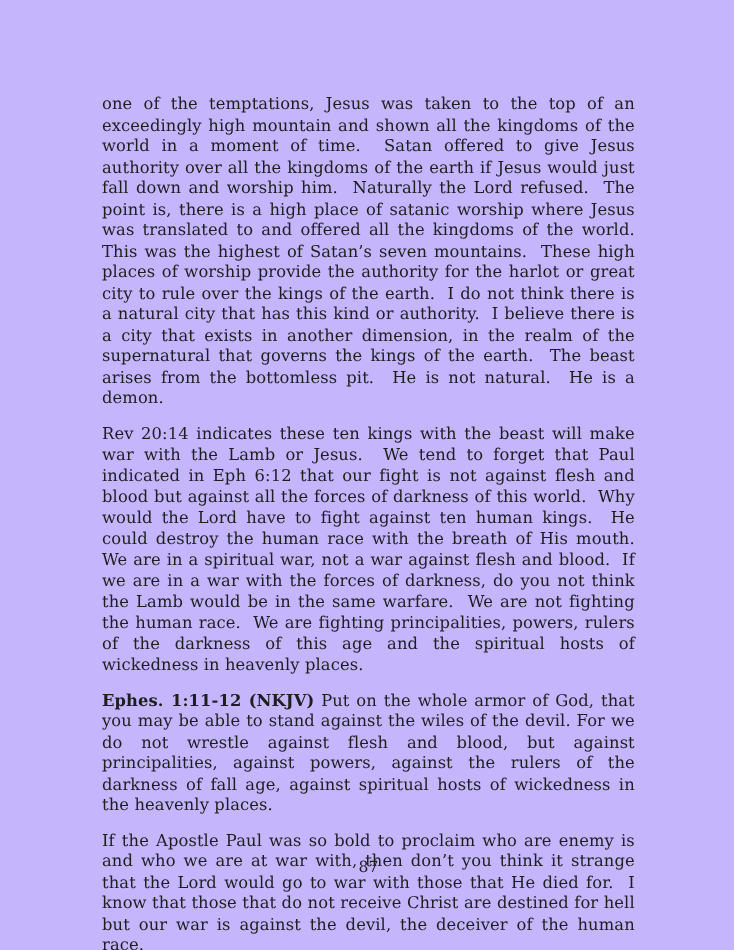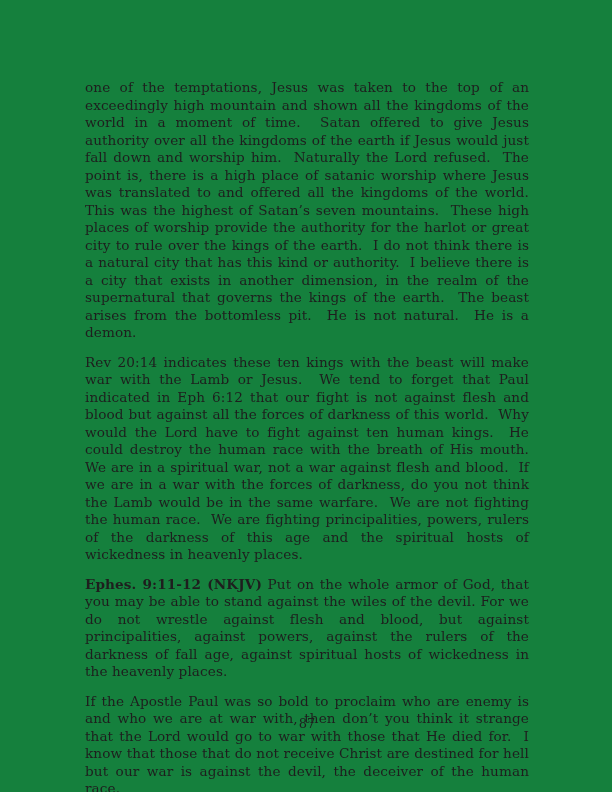--- a/index.html
+++ b/index.html
@@ -40,21 +40,21 @@
     width: 444px;
     top: 716px;
     text-align: center;
     font-size: 13px;
     line-height: 15px;
   }
 </style>
 </head>
 <body>
 
-<div class="sheet" style="background: #15803d; color: rgb(30, 30, 30);">
+<div class="sheet" style="background: #c4b5fd; color: rgb(30, 30, 30);">
   <div class="text-block">
     <p><span>one of the temptations, Jesus was taken to the top of an exceedingly high mountain and shown all the kingdoms of the world in a moment of time.  Satan offered to give Jesus authority over all the kingdoms of the earth if Jesus would just fall down and worship him.  Naturally the Lord refused.  The point is, there is a high place of satanic worship where Jesus was translated to and offered all the kingdoms of the world.  This was the highest of Satan’s seven mountains.  These high places of worship provide the authority for the harlot or great city to rule over the kings of the earth.  I do not think there is a natural city that has this kind or authority.  I believe there is a city that exists in another dimension, in the realm of the supernatural that governs the kings of the earth.  The beast arises from the bottomless pit.  He is not natural.  He is a demon.</span></p>
     <p><span>Rev 20:14 indicates these ten kings with the beast will make war with the Lamb or Jesus.  We tend to forget that Paul indicated in Eph 6:12 that our fight is not against flesh and blood but against all the forces of darkness of this world.  Why would the Lord have to fight against ten human kings.  He could destroy the human race with the breath of His mouth.  We are in a spiritual war, not a war against flesh and blood.  If we are in a war with the forces of darkness, do you not think the Lamb would be in the same warfare.  We are not fighting the human race.  We are fighting principalities, powers, rulers of the darkness of this age and the spiritual hosts of wickedness in heavenly places.</span></p>
-    <p><span class="scripture-ref">Ephes. 9:11-12 (NKJV)</span><span> Put on the whole armor of God, that you may be able to stand against the wiles of the devil. For we do not wrestle against flesh and blood, but against principalities, against powers, against the rulers of the darkness of fall age, against spiritual hosts of wickedness in the heavenly places.</span></p>
+    <p><span class="scripture-ref">Ephes. 1:11-12 (NKJV)</span><span> Put on the whole armor of God, that you may be able to stand against the wiles of the devil. For we do not wrestle against flesh and blood, but against principalities, against powers, against the rulers of the darkness of fall age, against spiritual hosts of wickedness in the heavenly places.</span></p>
     <p><span>If the Apostle Paul was so bold to proclaim who are enemy is and who we are at war with, then don’t you think it strange that the Lord would go to war with those that He died for.  I know that those that do not receive Christ are destined for hell but our war is against the devil, the deceiver of the human race.</span></p>
   </div>
   <div class="page-number">87</div>
 </div>
 
 </body></html>

